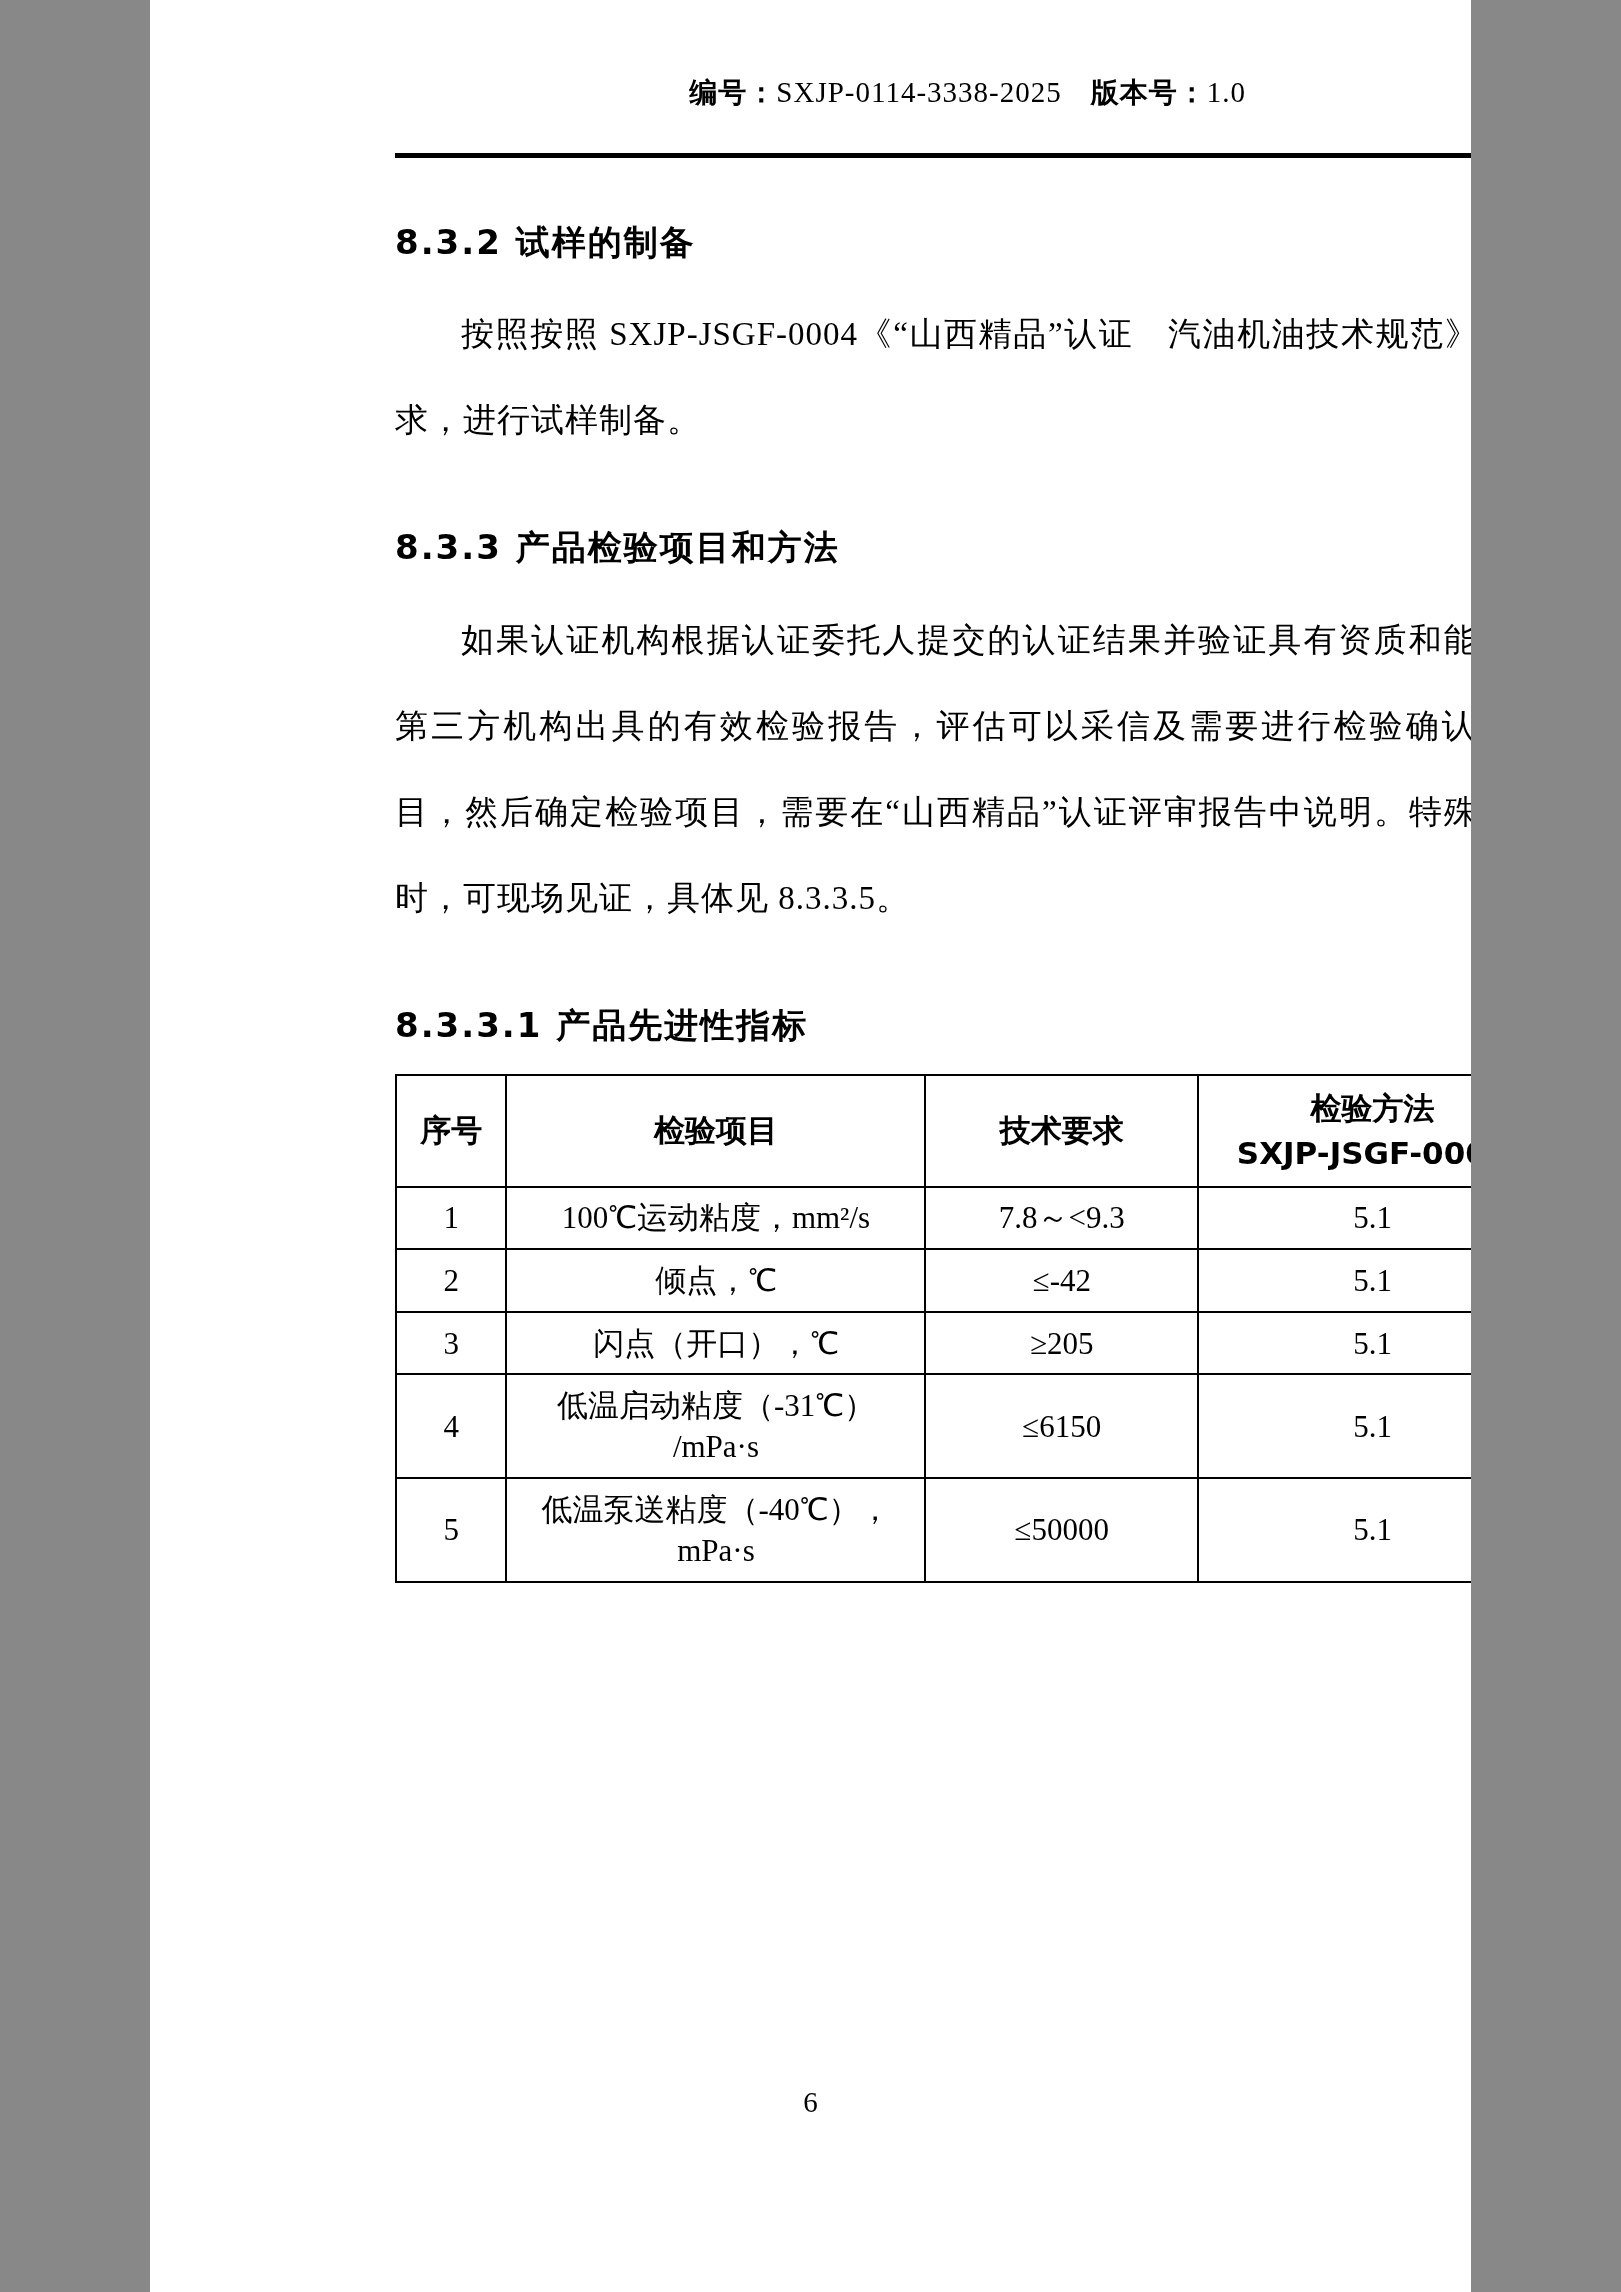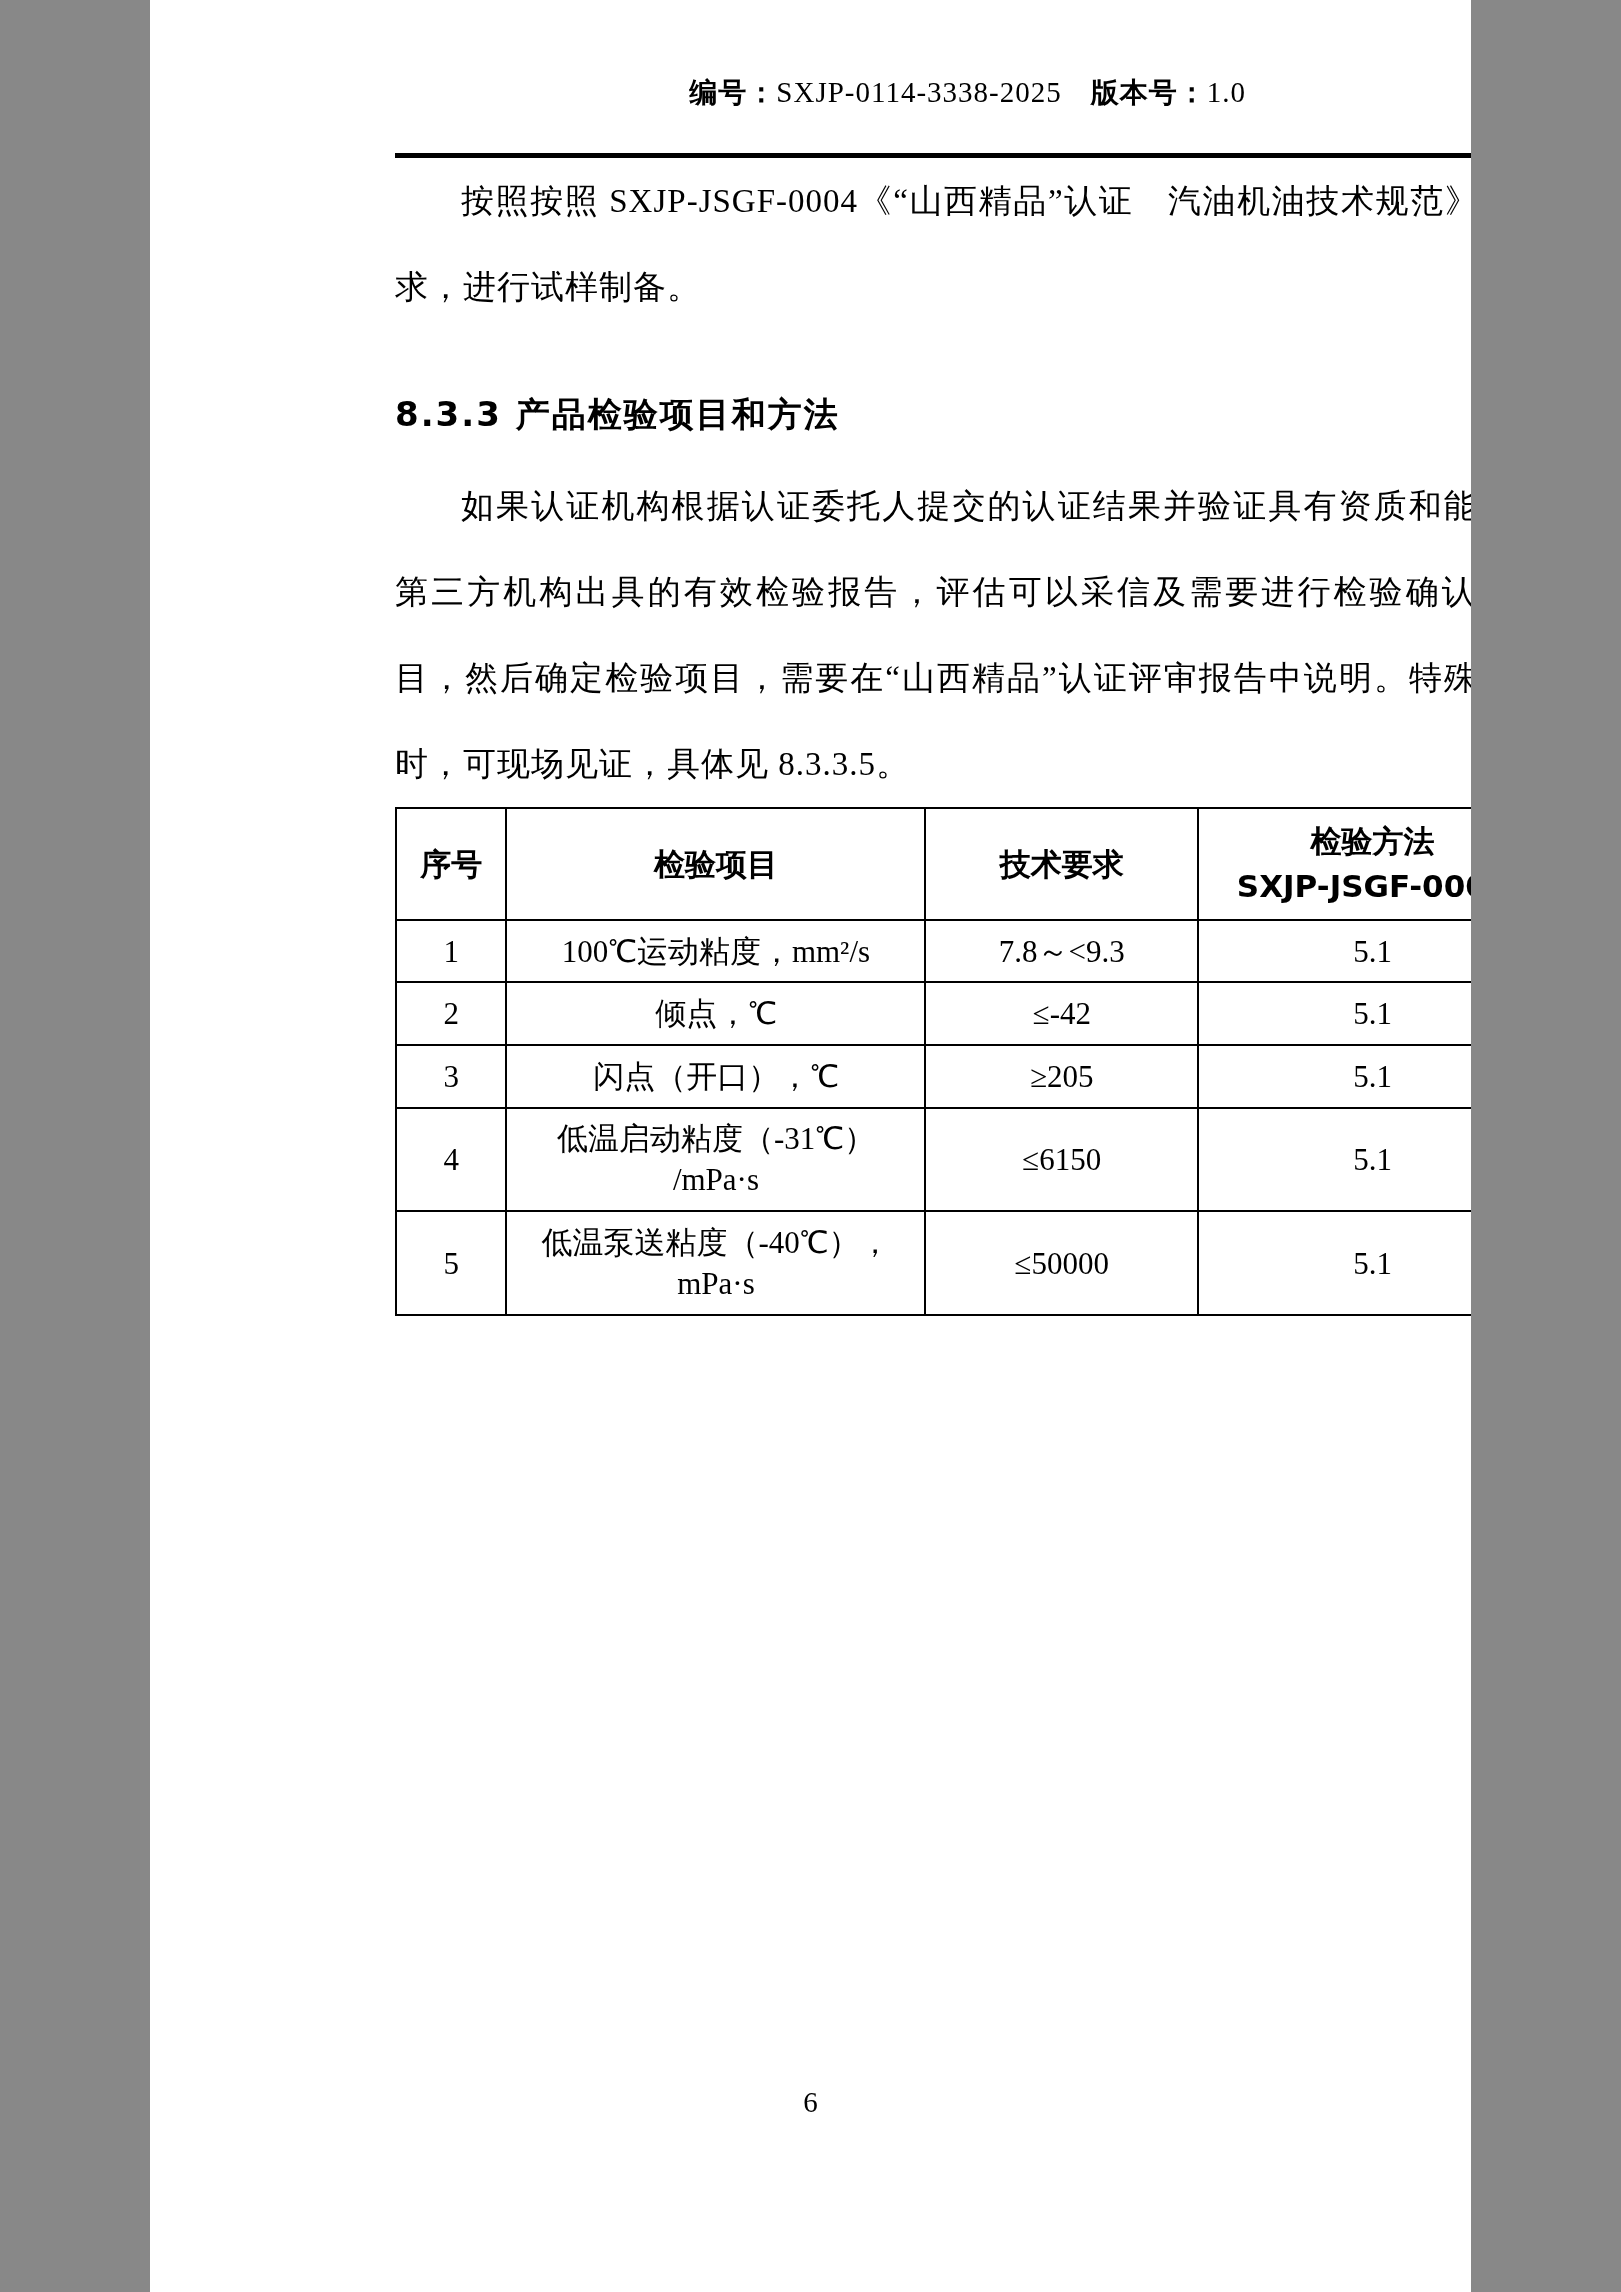--- a/index.html
+++ b/index.html
@@ -91,25 +91,27 @@
 
   <div class="header">
     <span class="lbl">编号：</span><span>SXJP-0114-3338-2025</span><span class="ver-group lbl">版本号：</span><span>1.0</span>
   </div>
 
   <div class="rule"></div>
 
   <div class="content">
 
 
+    <h2 class="section">8.3.2 试样的制备</h2>
     <p class="body-para">按照按照 SXJP-JSGF-0004《“山西精品”认证　汽油机油技术规范》的要求，进行试样制备。</p>
 
     <h2 class="section">8.3.3 产品检验项目和方法</h2>
     <p class="body-para">如果认证机构根据认证委托人提交的认证结果并验证具有资质和能力的第三方机构出具的有效检验报告，评估可以采信及需要进行检验确认的项目，然后确定检验项目，需要在“山西精品”认证评审报告中说明。特殊情况时，可现场见证，具体见 8.3.3.5。</p>
 
+    <h2 class="section">8.3.3.1  产品先进性指标</h2>
 
     <table class="spec">
       <colgroup>
         <col class="c-no">
           <col class="c-item">
           <col class="c-req">
           <col class="c-met">
       </colgroup>
       <thead>
         <tr>

